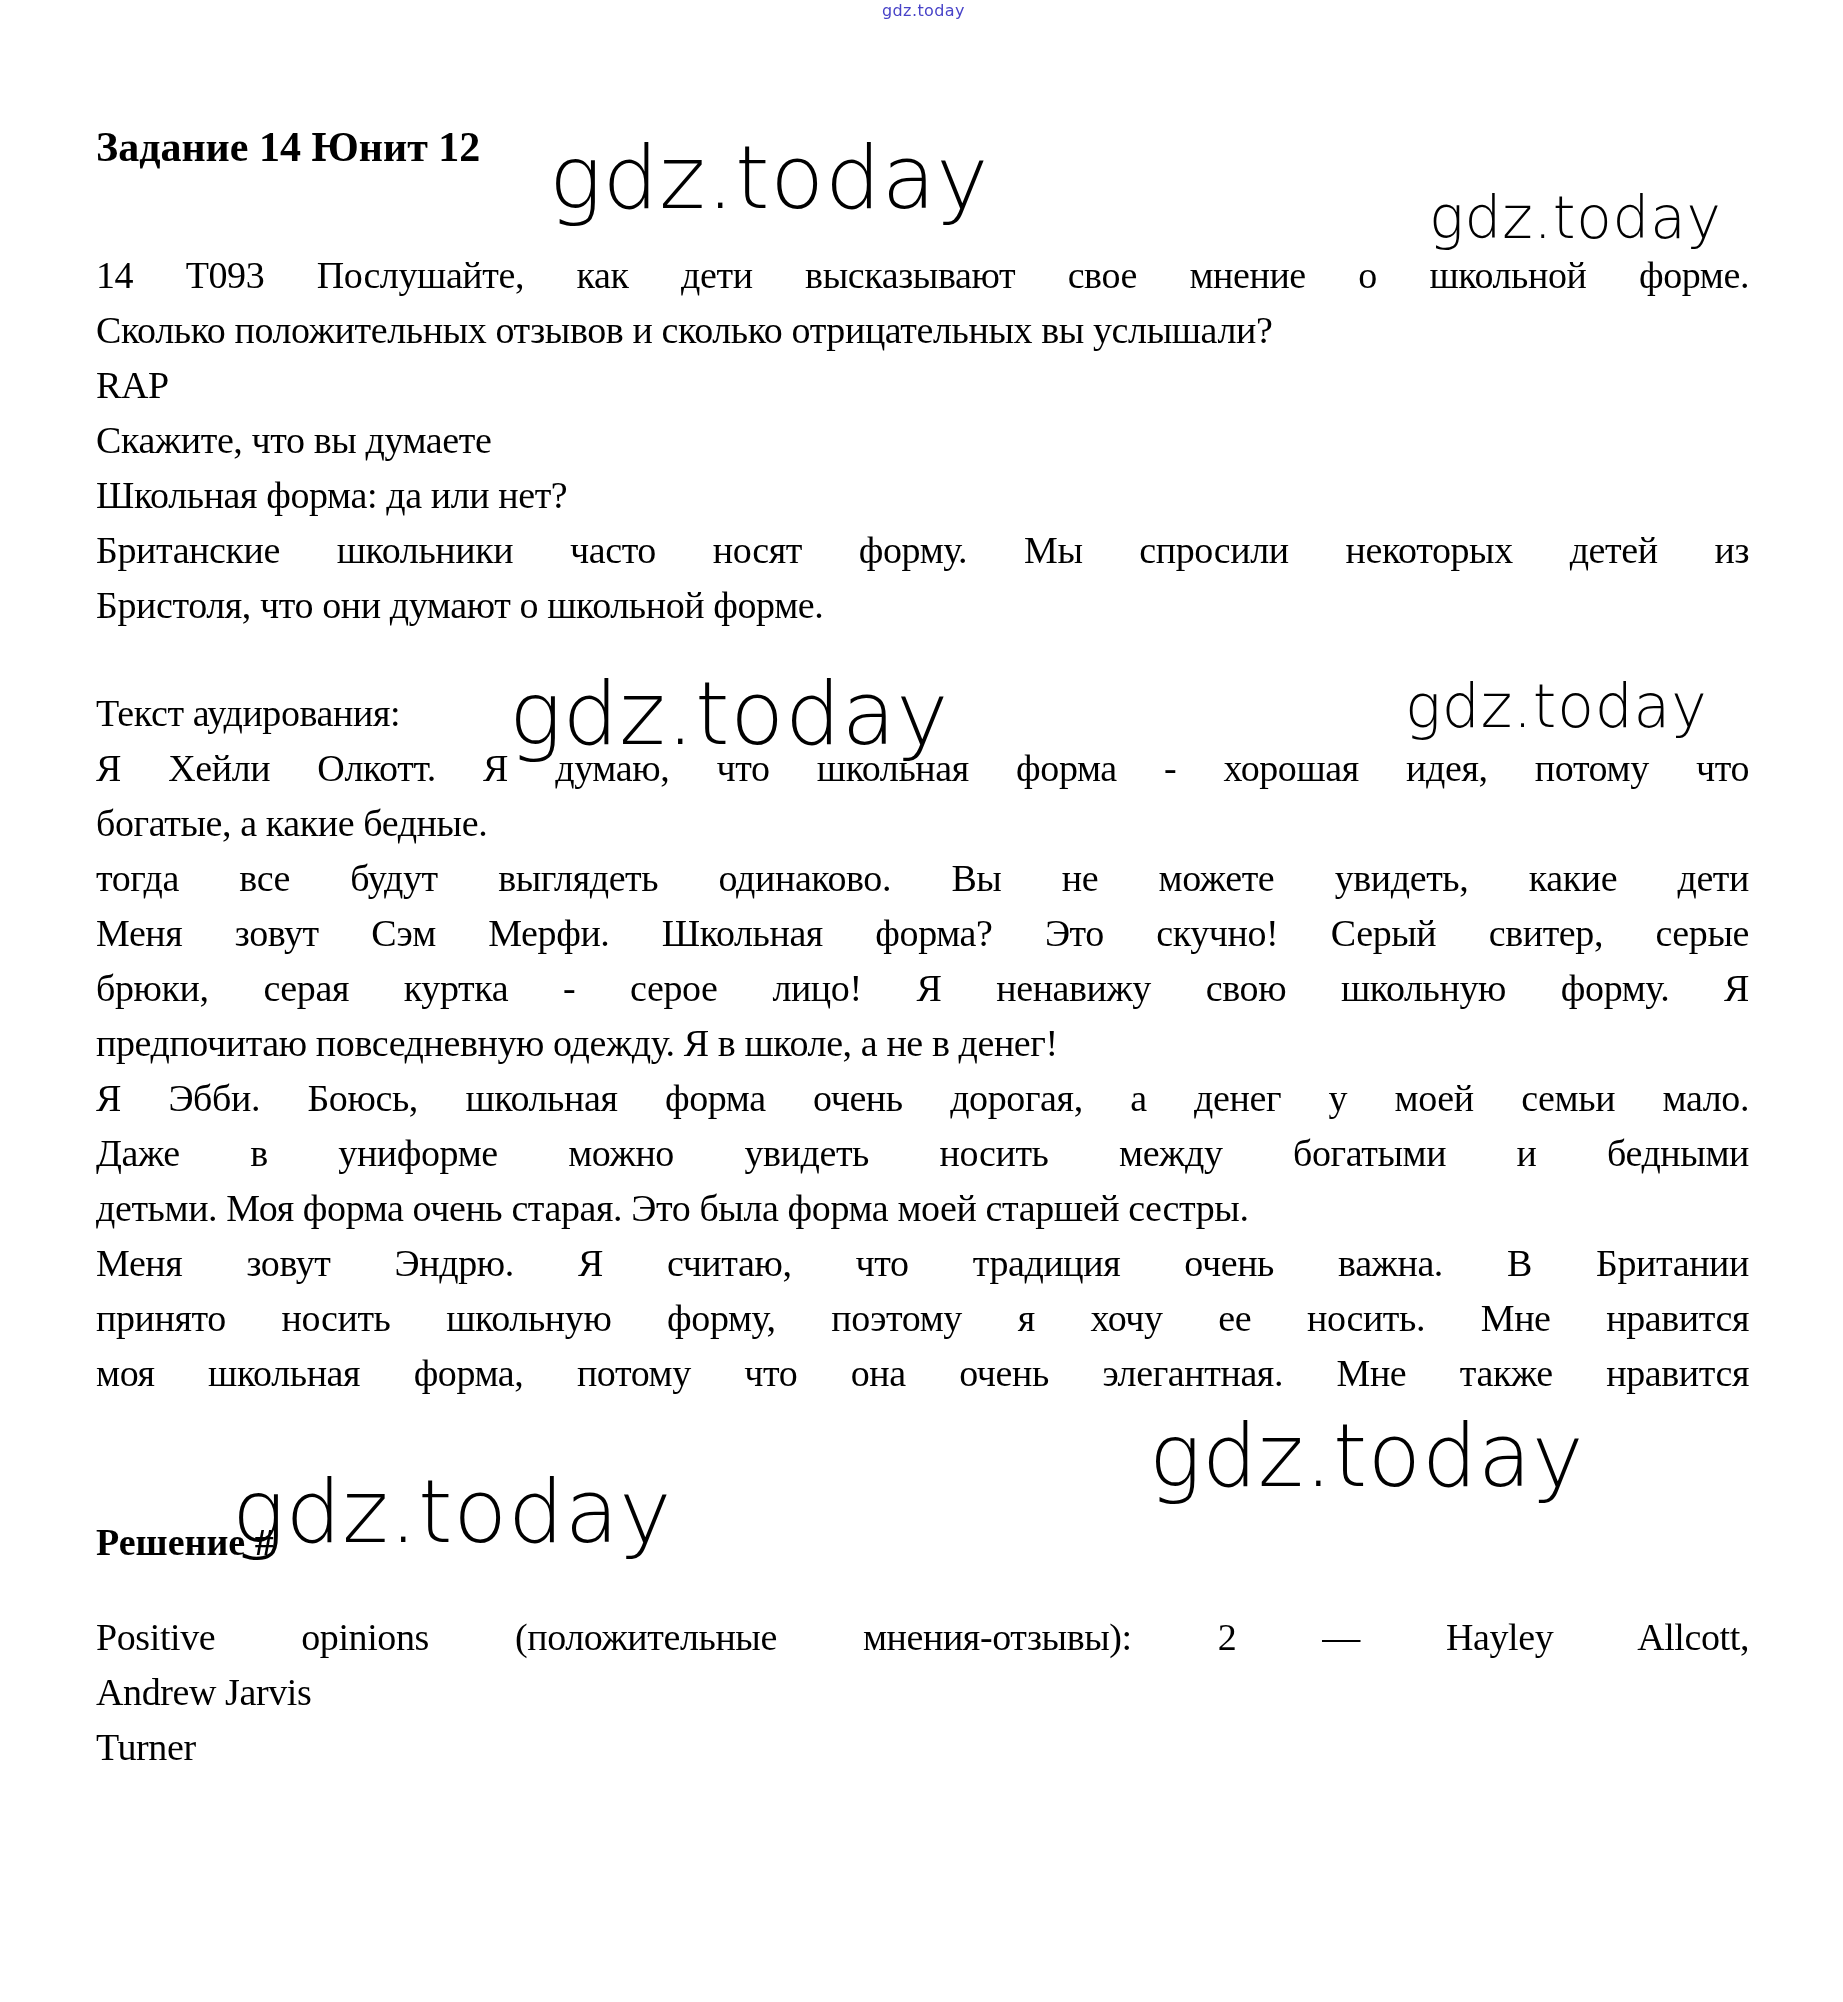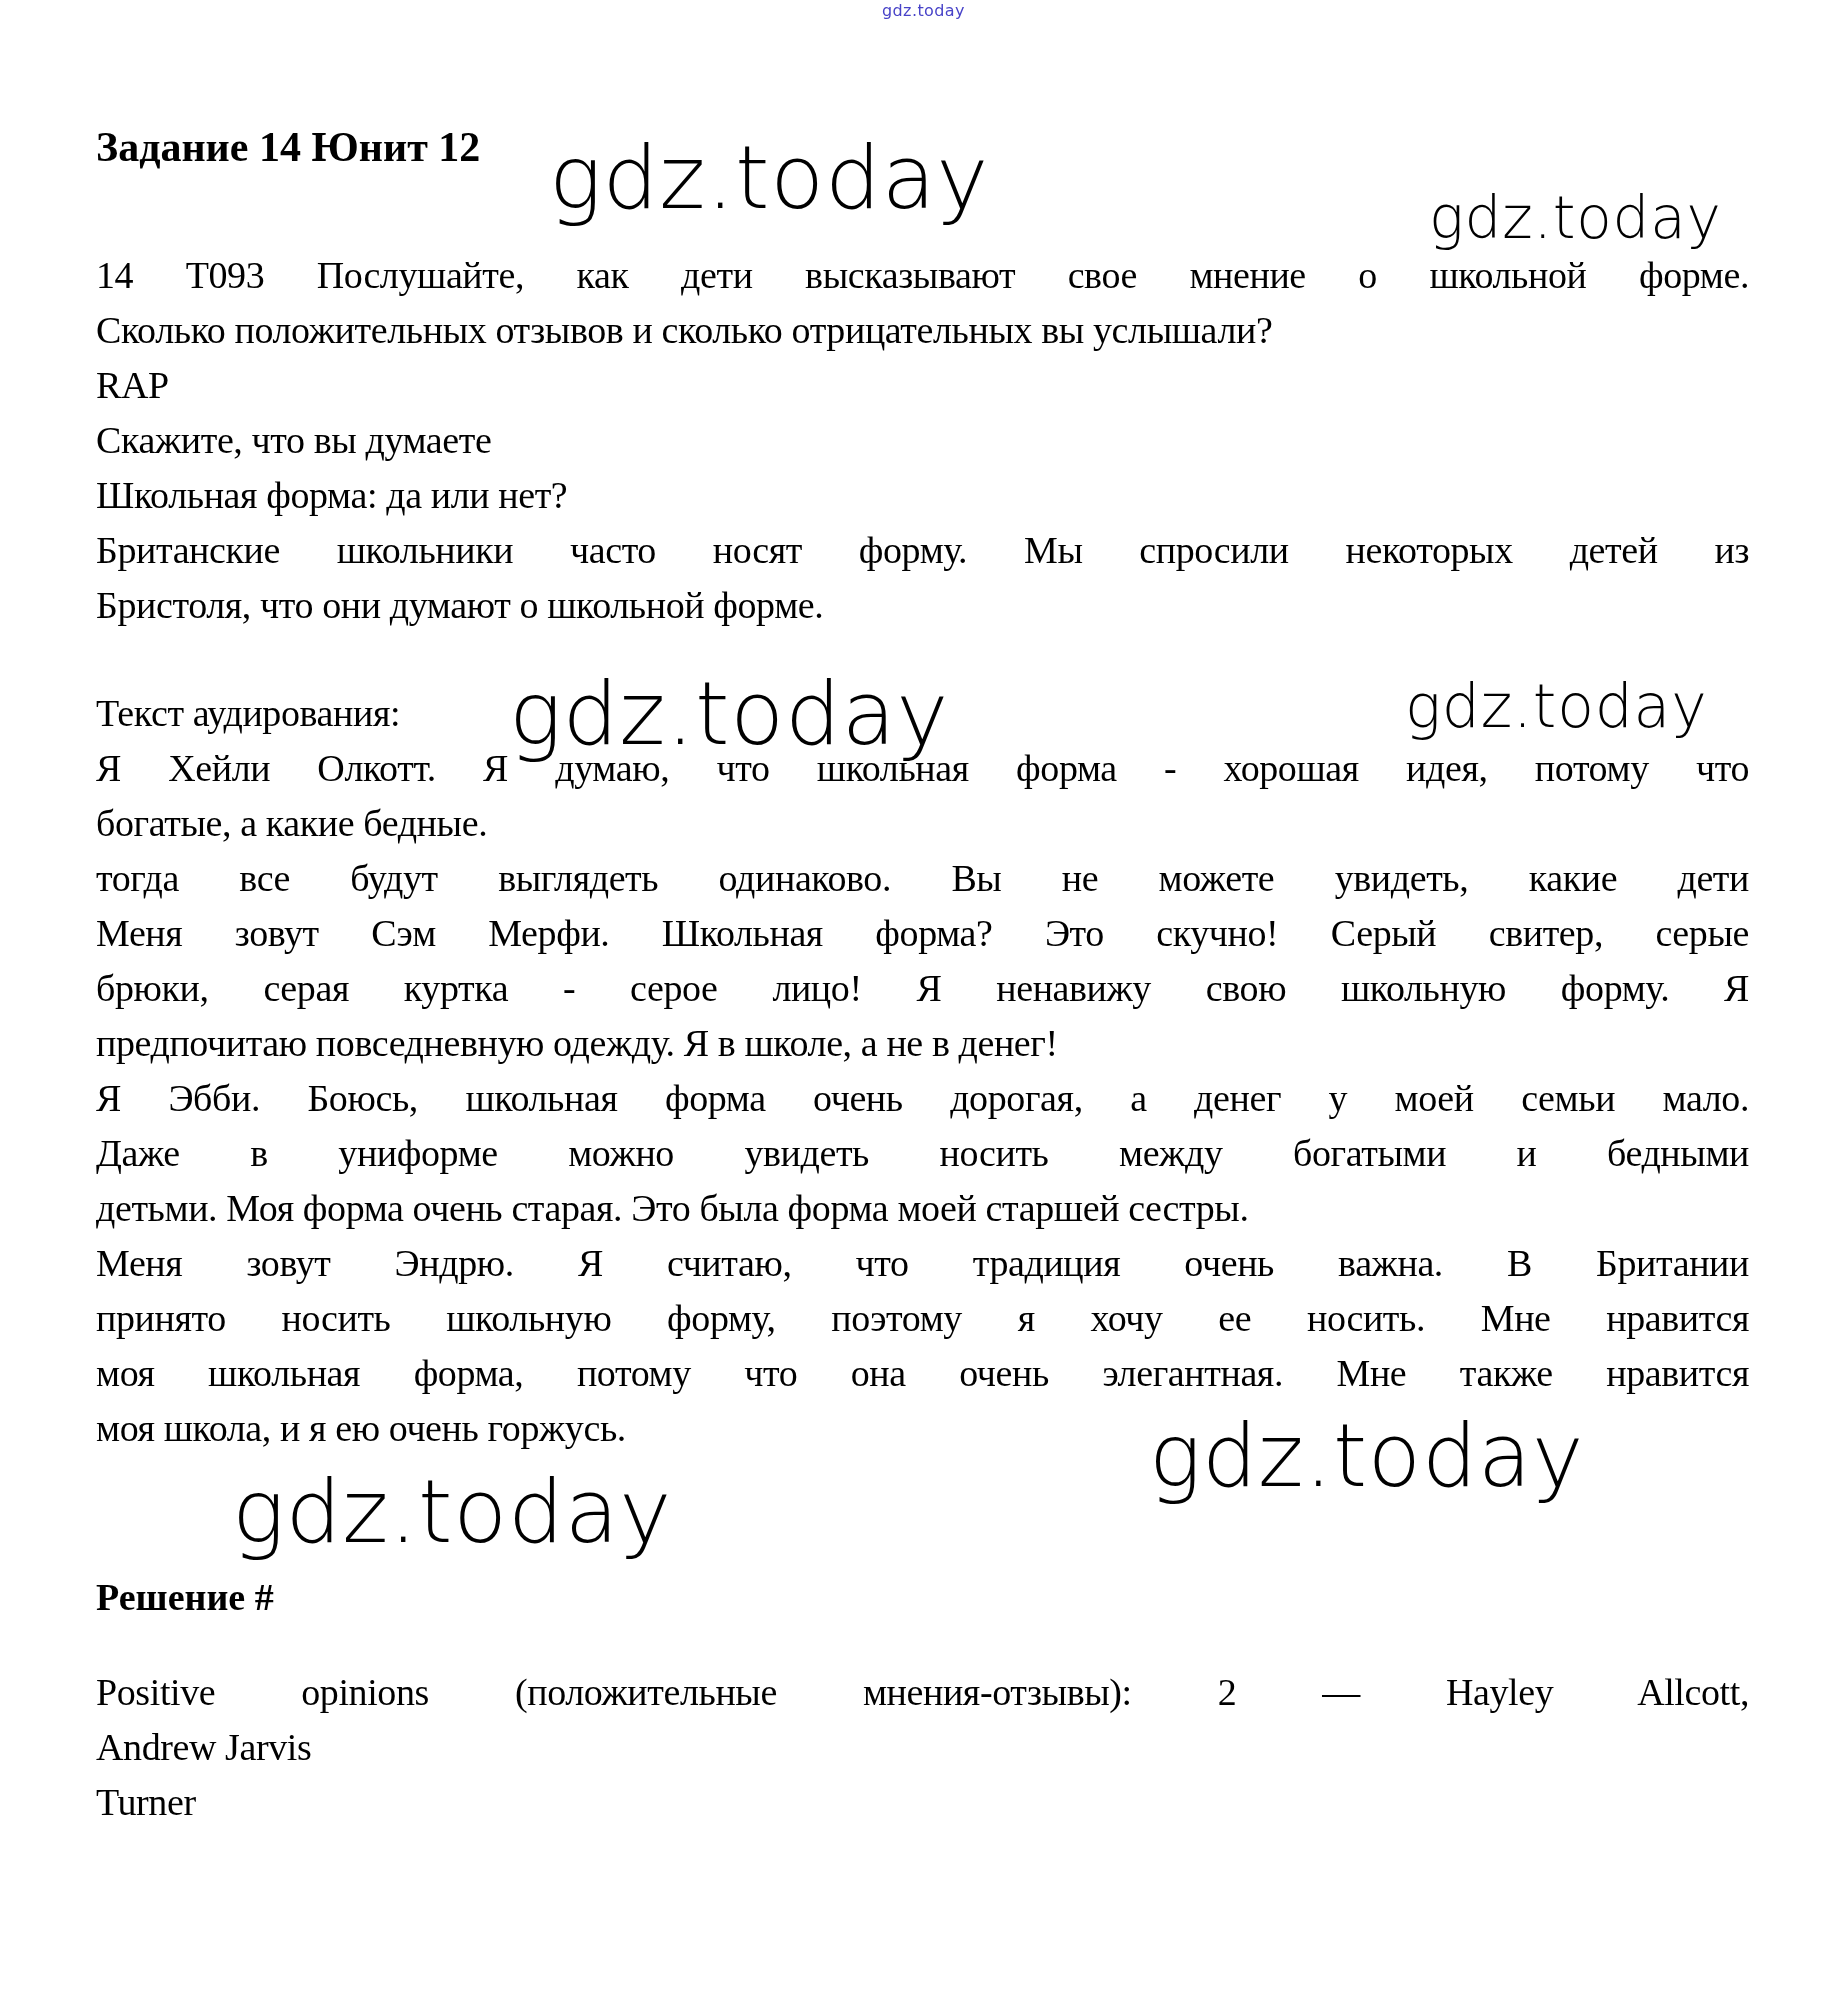--- a/index.html
+++ b/index.html
@@ -99,21 +99,20 @@
         <div class="line">тогда все будут выглядеть одинаково. Вы не можете увидеть, какие дети</div>
         <div class="line">Меня зовут Сэм Мерфи. Школьная форма? Это скучно! Серый свитер, серые</div>
         <div class="line">брюки, серая куртка - серое лицо! Я ненавижу свою школьную форму. Я</div>
         <div class="line last">предпочитаю повседневную одежду. Я в школе, а не в денег!</div>
         <div class="line">Я Эбби. Боюсь, школьная форма очень дорогая, а денег у моей семьи мало.</div>
         <div class="line">Даже в униформе можно увидеть носить между богатыми и бедными</div>
         <div class="line last">детьми. Моя форма очень старая. Это была форма моей старшей сестры.</div>
         <div class="line">Меня зовут Эндрю. Я считаю, что традиция очень важна. В Британии</div>
         <div class="line">принято носить школьную форму, поэтому я хочу ее носить. Мне нравится</div>
         <div class="line">моя школьная форма, потому что она очень элегантная. Мне также нравится</div>
-        <div class="line last">моя школа, и я ею очень горжусь.</div>
       </div>
 
     <h2 class="solution-heading">Решение #</h2>
 
     <div class="answers">
         <div class="line">Positive opinions (положительные мнения-отзывы): 2 — Hayley Allcott,</div>
         <div class="line last">Andrew Jarvis</div>
         <div class="line last">Turner</div>
       </div>
 

